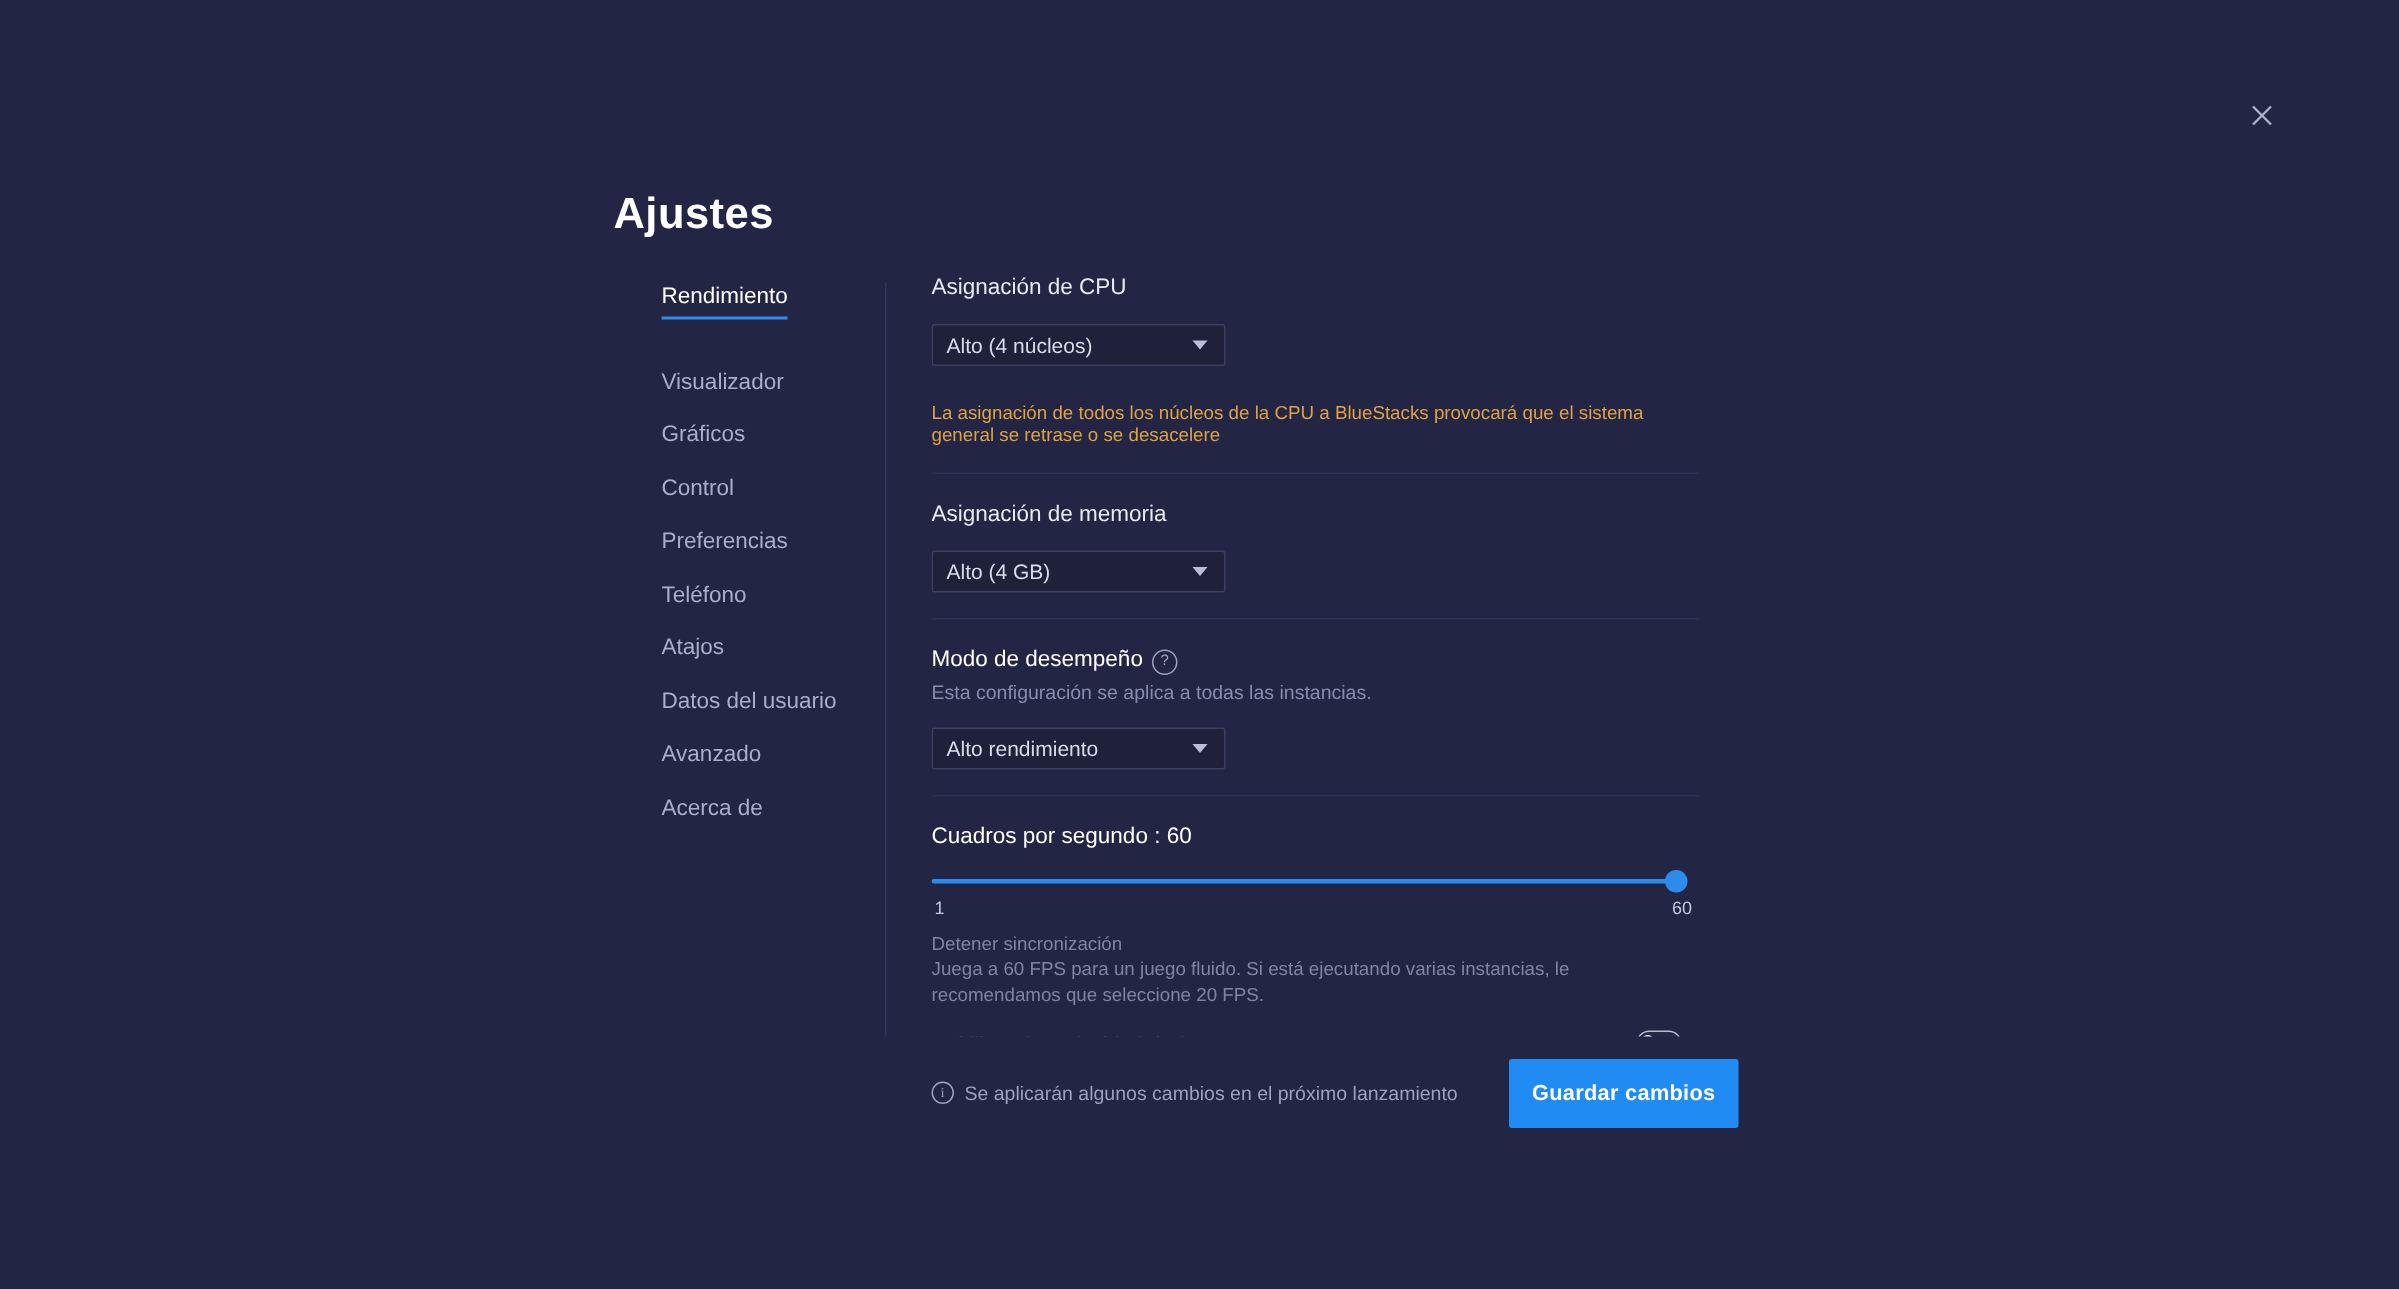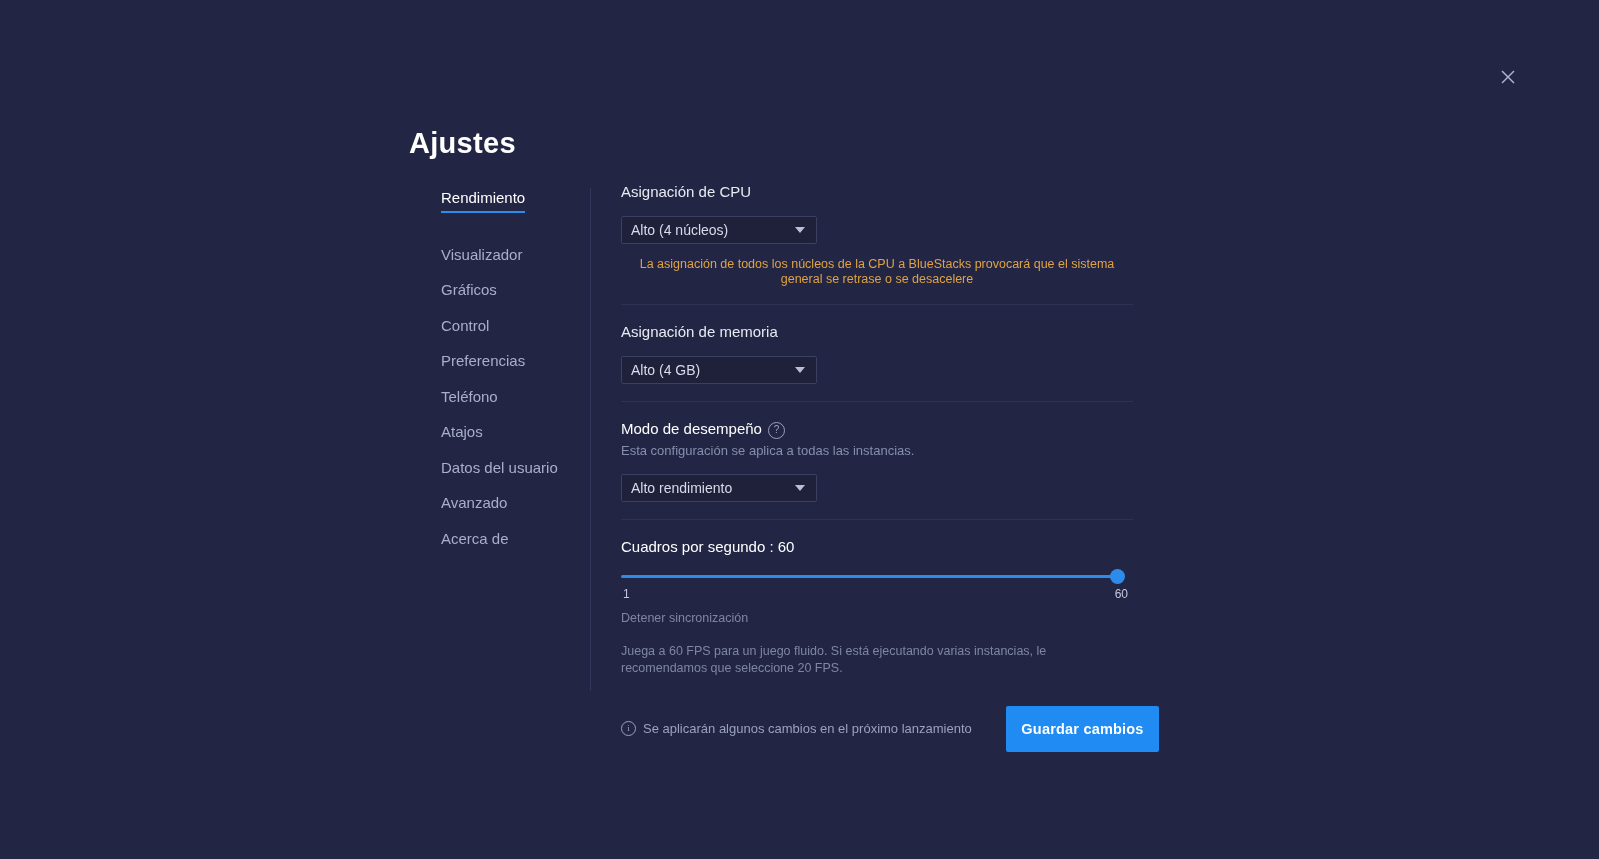--- a/index.html
+++ b/index.html
@@ -124,26 +124,25 @@
   }
   .caret {
     width: 0; height: 0;
     border-left: 5px solid transparent;
     border-right: 5px solid transparent;
     border-top: 6px solid #b9c0d6;
     margin-right: 2px;
   }
 
   .warn {
-    margin-top: 13px;
+    margin-top: 24px;
     font-size: 12.5px;
     line-height: 15px;
     color: #e0a243;
     max-width: 512px;
-    text-align: center;
   }
 
   .divider-h {
     height: 1px;
     background: #2e3355;
     margin: 17px 0 0 0;
     width: 512px;
   }
 
   .block { padding-top: 17px; }
@@ -342,21 +341,21 @@
       <div class="slider-wrap">
         <div class="slider-track"></div>
         <div class="slider-thumb"></div>
       </div>
       <div class="slider-scale">
         <span class="slider-min">1</span>
         <span class="slider-max">60</span>
       </div>
       <div class="hint-block">
         <div class="muted-text">Detener sincronización</div>
-        <div class="muted-text" style="margin-top:16px">Juega a 60 FPS para un juego fluido. Si está ejecutando varias instancias, le recomendamos que seleccione 20 FPS.</div>
+        <div class="muted-text" style="margin-top:0">Juega a 60 FPS para un juego fluido. Si está ejecutando varias instancias, le recomendamos que seleccione 20 FPS.</div>
       </div>
 
       <div class="toggle-row">
         <span>Habilitar alta velocidad de fotogramas</span>
         <span class="toggle">
             <span class="knob"></span>
           </span>
       </div>
 
     </div>

